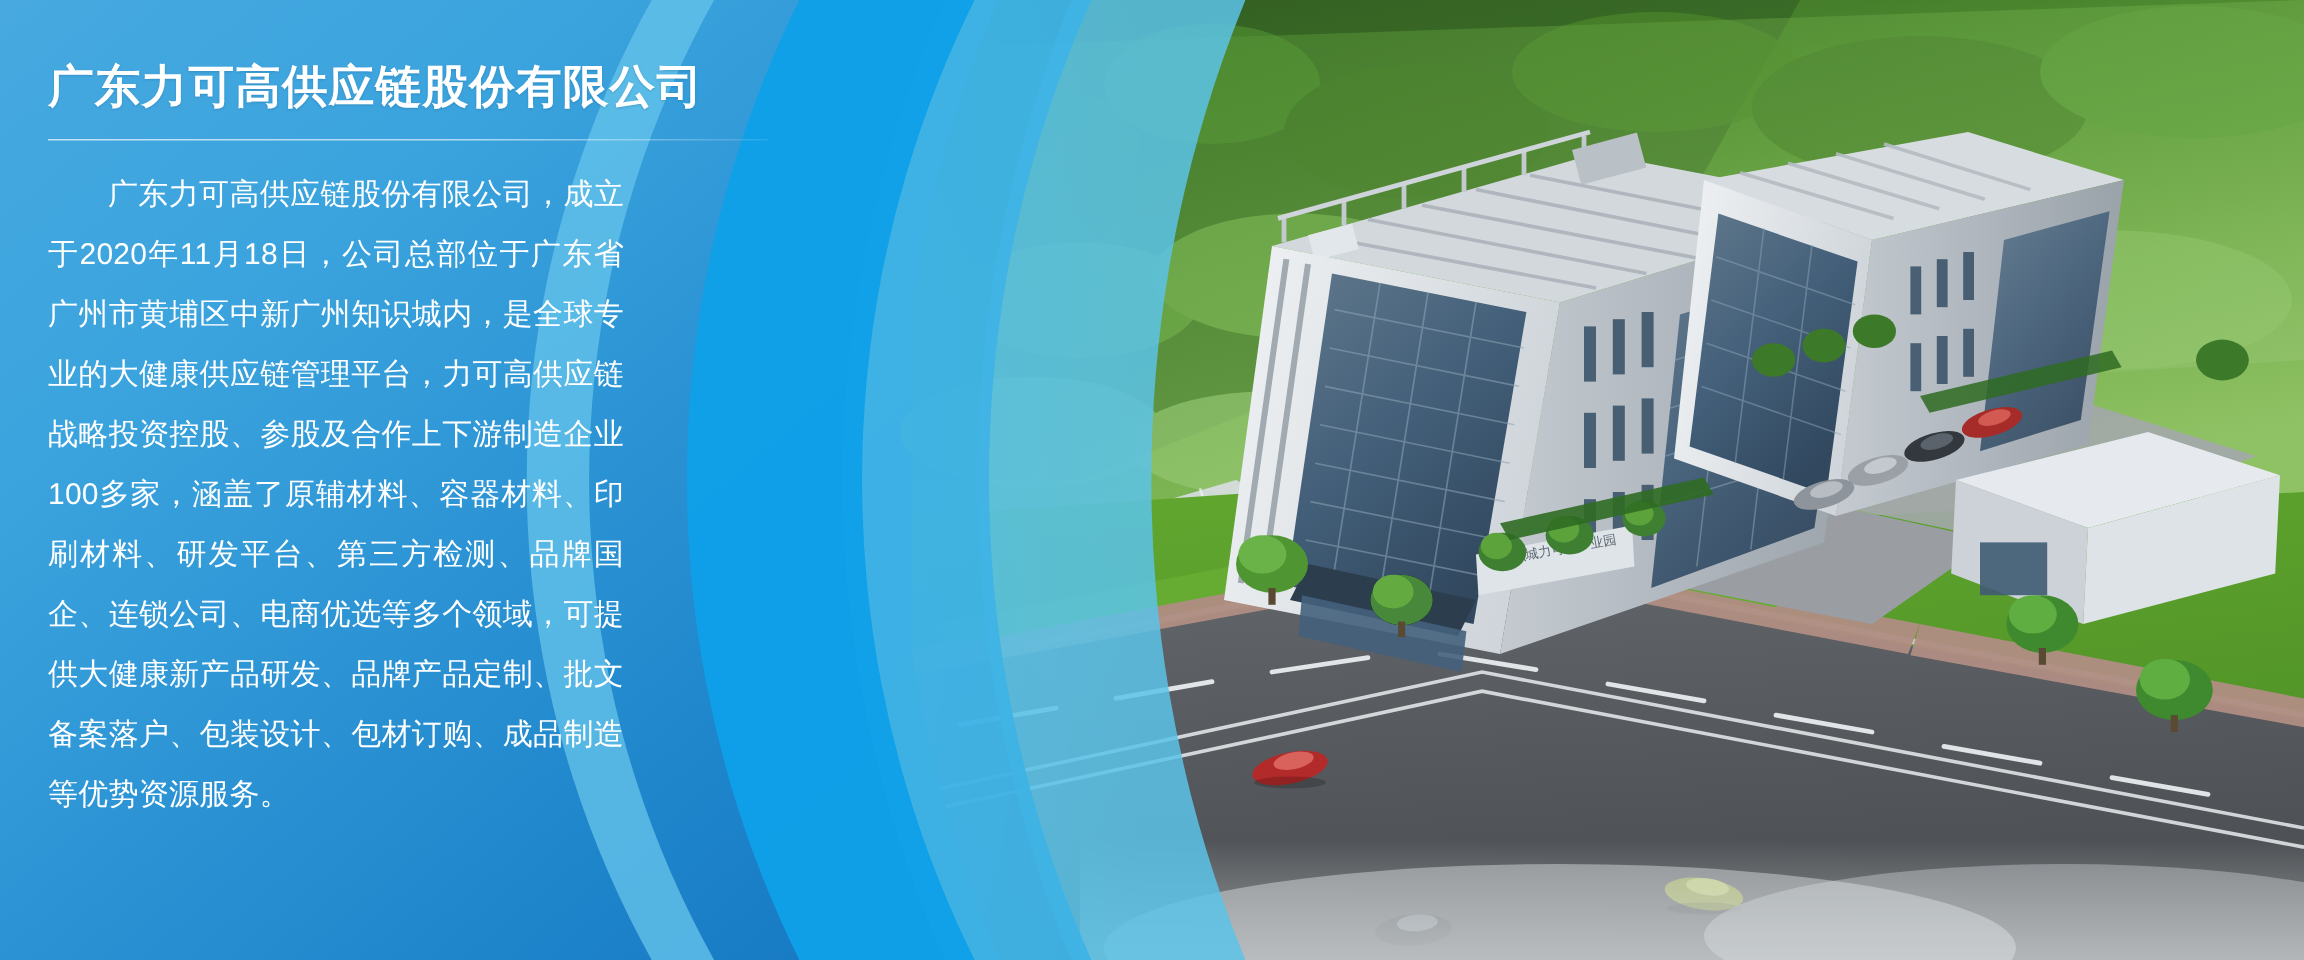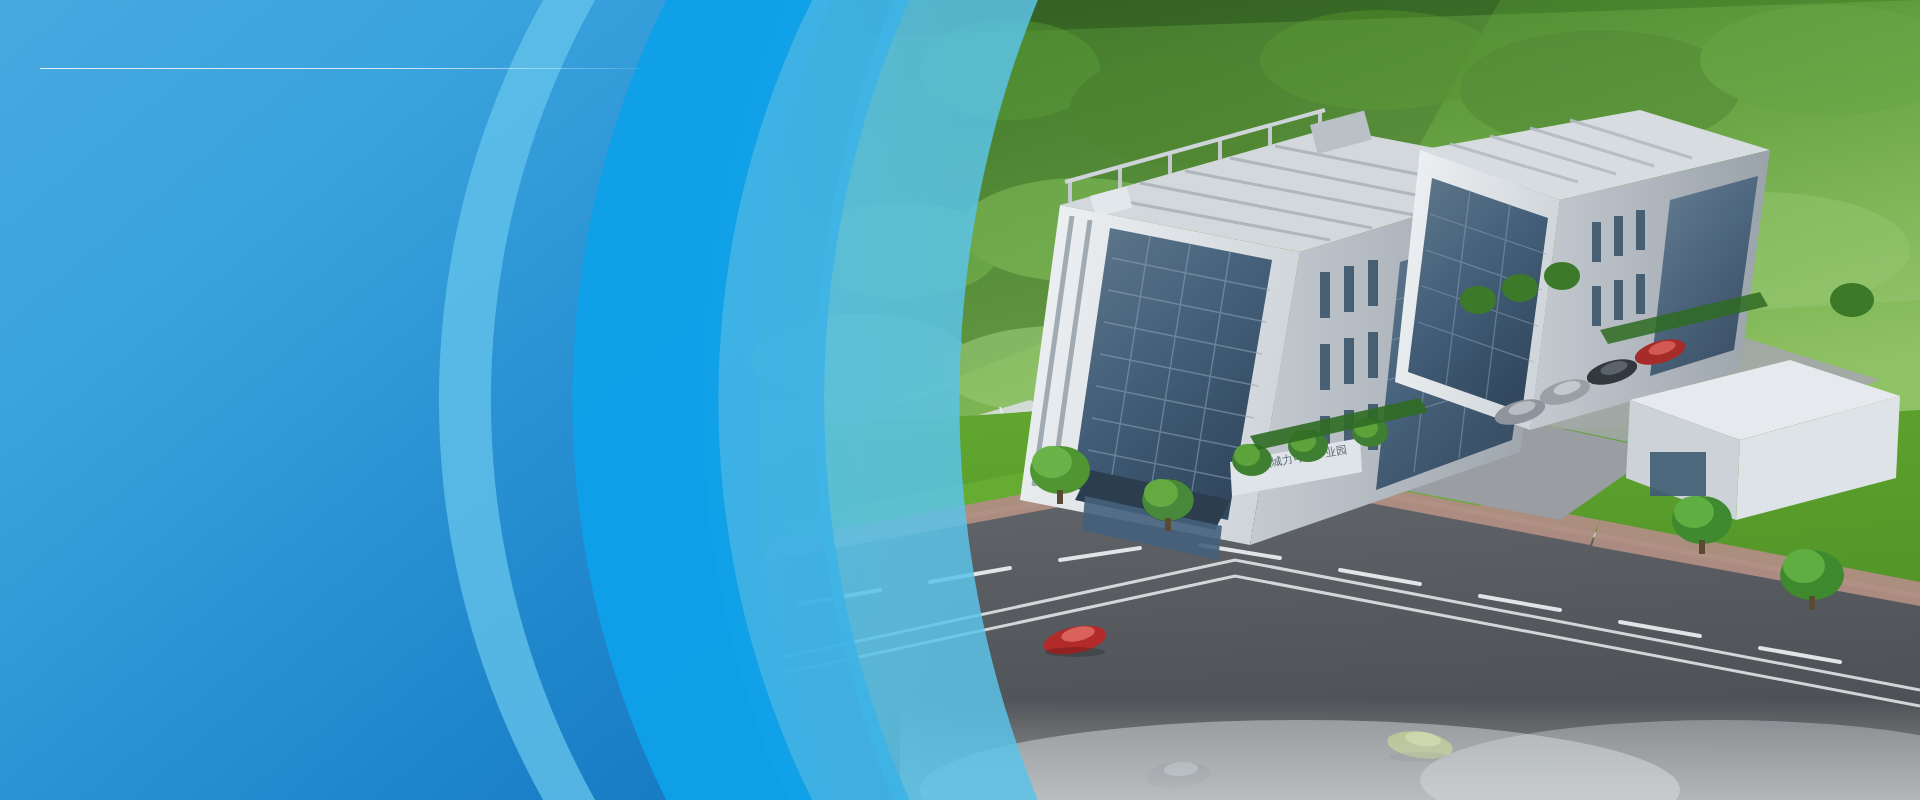--- a/index.html
+++ b/index.html
@@ -381,18 +381,20 @@
         <path d="M 940,-240 A 980,980 0 0 0 940,1040 L1062,1040 A 980,980 0 0 1 1062,-240 Z" fill="#3fb3e6" opacity=".95"></path>
 
         <path d="M 820,-220 A 900,900 0 0 0 820,1020 L 966,1020 A 900,900 0 0 1 966,-220 Z" fill="#0ea0e8" opacity=".97"></path>
 
         <path d="M 700,-200 A 820,820 0 0 0 700,1000 L 752,1000 A 820,820 0 0 1 752,-200 Z" fill="#63c2ea" opacity=".8"></path>
       </g>
     </svg>
   </div>
 
   <div class="text-col">
+    <h1 class="title">广东力可高供应链股份有限公司</h1>
     <div class="rule"></div>
     <div class="body-copy">
+      <p>广东力可高供应链股份有限公司，成立于2020年11月18日，公司总部位于广东省广州市黄埔区中新广州知识城内，是全球专业的大健康供应链管理平台，力可高供应链战略投资控股、参股及合作上下游制造企业100多家，涵盖了原辅材料、容器材料、印刷材料、研发平台、第三方检测、品牌国企、连锁公司、电商优选等多个领域，可提供大健康新产品研发、品牌产品定制、批文备案落户、包装设计、包材订购、成品制造等优势资源服务。</p>
     </div>
   </div>
 
 </div>
 
 </body></html>

